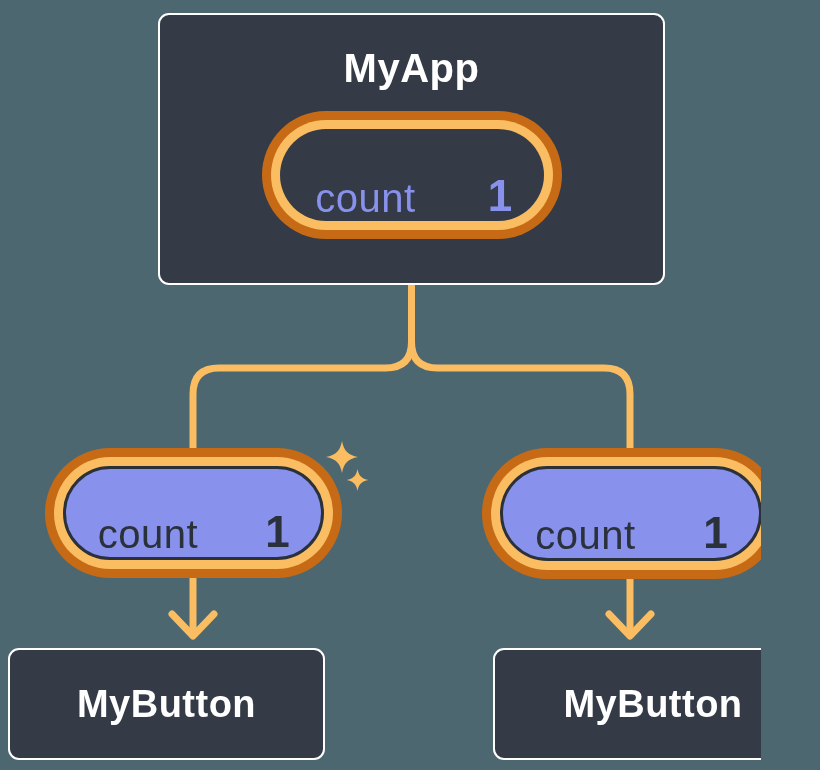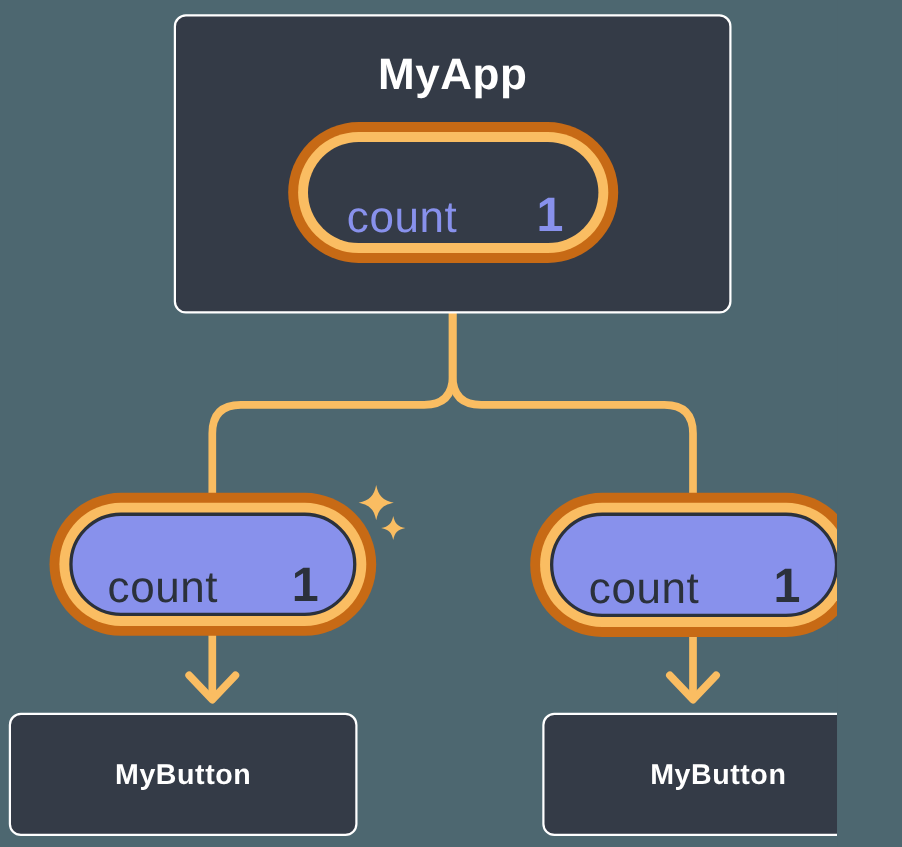--- a/index.html
+++ b/index.html
@@ -37,21 +37,21 @@
   .cell-label{flex:1;font-size:40px;letter-spacing:0.5px;}
   .cell-value{width:87px;font-size:44px;font-weight:700;}
   .divider{width:5px;}
   .core-dark .divider{background:var(--orange-light);}
   .core-purple .divider{background:var(--dark-ink);width:4px;}
 
   .state-pill{width:300px;height:128px;margin-top:19px;}
   .pill-left{left:45px;top:448px;width:297px;height:130px;}
   .pill-right{left:482px;top:448px;width:298px;height:131px;}
 
-  .btn-card{display:flex;align-items:center;justify-content:center;color:var(--title-text);font-size:26px;font-weight:700;letter-spacing:0.5px;}
+  .btn-card{display:flex;align-items:center;justify-content:center;color:var(--title-text);font-size:38px;font-weight:700;letter-spacing:0.5px;}
   .btn-left{left:8px;top:648px;width:317px;height:112px;}
   .btn-right{left:493px;top:648px;width:320px;height:112px;}
 </style>
 </head>
 <body>
 
 <div class="canvas">
 
   <svg class="connectors" viewBox="0 0 820 770" aria-hidden="true">
 

